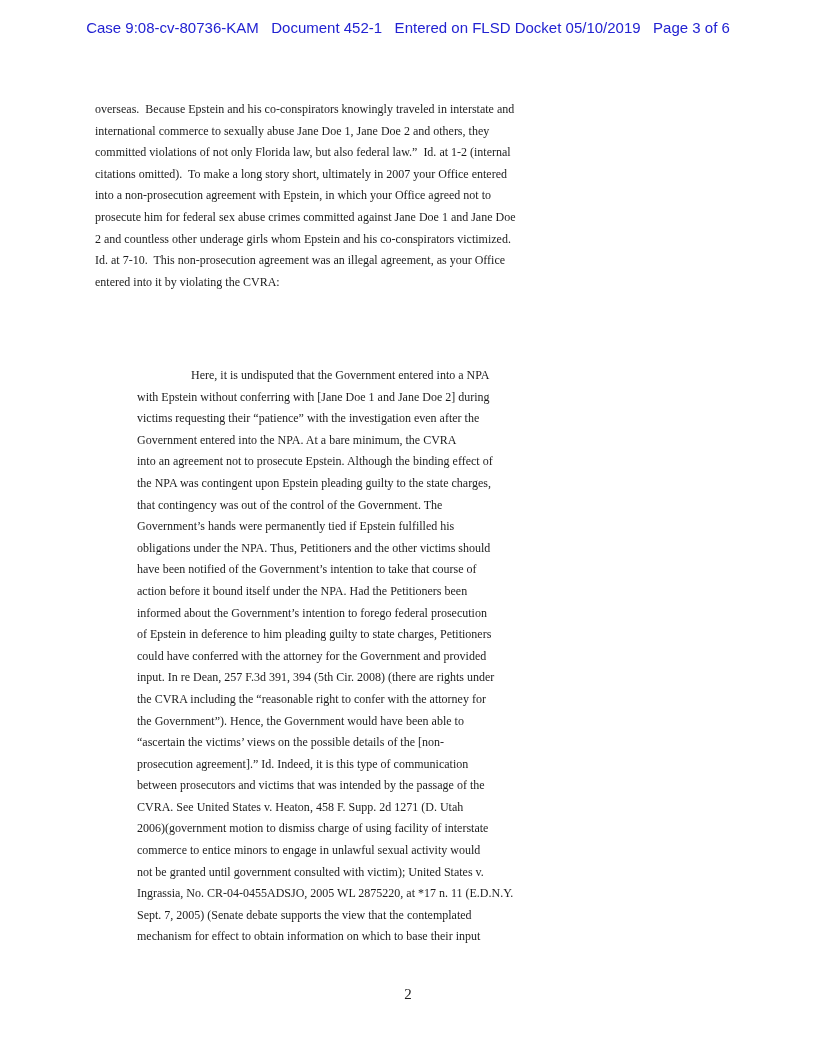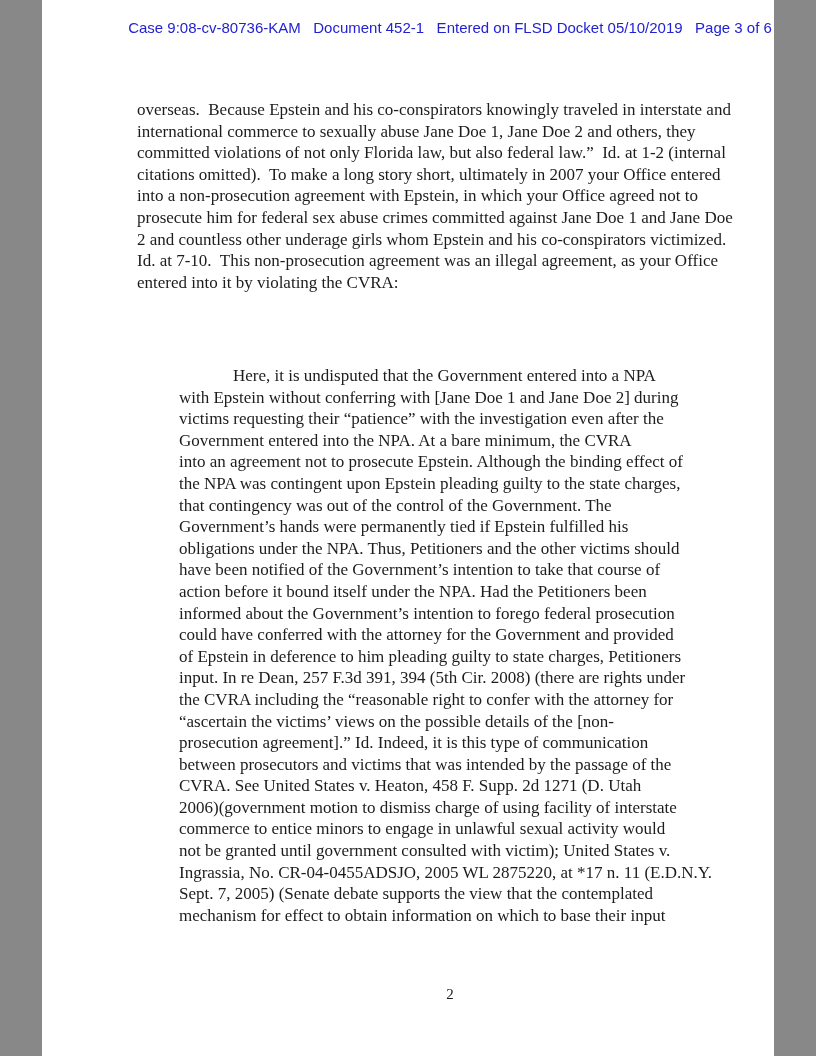--- a/index.html
+++ b/index.html
@@ -4,21 +4,21 @@
 <style>
   :root {
     --header-blue: #2222d2;
     --ink: #1c1c1c;
     --paper: #ffffff;
   }
   * { margin: 0; padding: 0; box-sizing: border-box; }
   html, body { background: #888; }
   .page {
     position: relative;
-    width: 732px;
+    width: 816px;
     height: 1056px;
     margin: 0 auto;
     background: var(--paper);
     overflow: hidden;
     font-family: "Liberation Serif", "DejaVu Serif", serif;
     color: var(--ink);
   }
   .case-header {
     position: absolute;
     top: 19px;
@@ -37,21 +37,21 @@
     width: 660px;
   }
   .block-quote {
     top: 317px;
     left: 137px;
     width: 580px;
     margin-top: 48px;
   }
   .line {
     white-space: pre;
-    font-size: 17px;
+    font-size: 12px;
     line-height: 21.6px;
     height: 21.6px;
   }
   .line.indent { text-indent: 54px; }
   .italic { }
   .page-number {
     position: absolute;
     top: 986px;
     left: 0;
     width: 816px;
@@ -83,24 +83,25 @@
       <div class="line"><span>victims requesting their “patience” with the investigation even after the</span></div>
       <div class="line"><span>Government entered into the NPA. At a bare minimum, the CVRA</span></div>
       <div class="line"><span>into an agreement not to prosecute Epstein. Although the binding effect of</span></div>
       <div class="line"><span>the NPA was contingent upon Epstein pleading guilty to the state charges,</span></div>
       <div class="line"><span>that contingency was out of the control of the Government. The</span></div>
       <div class="line"><span>Government’s hands were permanently tied if Epstein fulfilled his</span></div>
       <div class="line"><span>obligations under the NPA. Thus, Petitioners and the other victims should</span></div>
       <div class="line"><span>have been notified of the Government’s intention to take that course of</span></div>
       <div class="line"><span>action before it bound itself under the NPA. Had the Petitioners been</span></div>
       <div class="line"><span>informed about the Government’s intention to forego federal prosecution</span></div>
+      <div class="line"><span>of Epstein in deference to him pleading guilty to state charges, Petitioners</span></div>
       <div class="line"><span>could have conferred with the attorney for the Government and provided</span></div>
-      <div class="line"><span>of Epstein in deference to him pleading guilty to state charges, Petitioners</span></div>
       <div class="line"><span>input. </span><span class="italic">In re Dean</span><span>, 257 F.3d 391, 394 (5th Cir. 2008) (there are rights under</span></div>
       <div class="line"><span>the CVRA including the “reasonable right to confer with the attorney for</span></div>
+      <div class="line"><span>the Government”). Hence, the Government would have been able to</span></div>
       <div class="line"><span>“ascertain the victims’ views on the possible details of the [non-</span></div>
       <div class="line"><span>prosecution agreement].” </span><span class="italic">Id.</span><span> Indeed, it is this type of communication</span></div>
       <div class="line"><span>between prosecutors and victims that was intended by the passage of the</span></div>
       <div class="line"><span>CVRA. </span><span class="italic">See United States v. Heaton</span><span>, 458 F. Supp. 2d 1271 (D. Utah</span></div>
       <div class="line"><span>2006)(government motion to dismiss charge of using facility of interstate</span></div>
       <div class="line"><span>commerce to entice minors to engage in unlawful sexual activity would</span></div>
       <div class="line"><span>not be granted until government consulted with victim); </span><span class="italic">United States v.</span></div>
       <div class="line"><span class="italic">Ingrassia</span><span>, No. CR-04-0455ADSJO, 2005 WL 2875220, at *17 n. 11 (E.D.N.Y.</span></div>
       <div class="line"><span>Sept. 7, 2005) (Senate debate supports the view that the contemplated</span></div>
       <div class="line"><span>mechanism for effect to obtain information on which to base their input</span></div>

